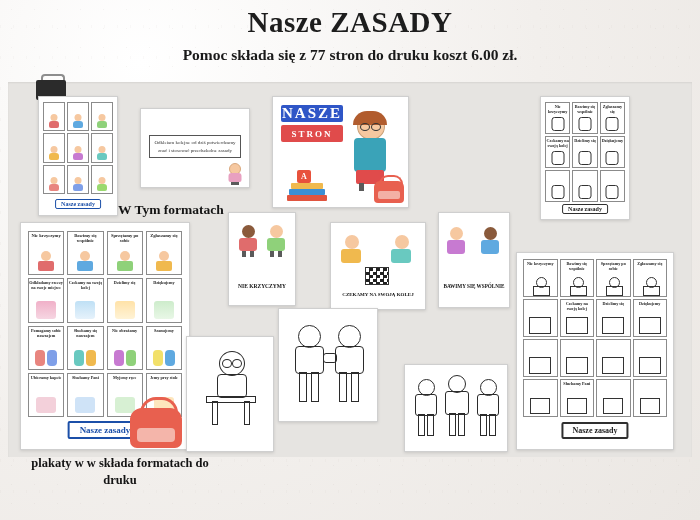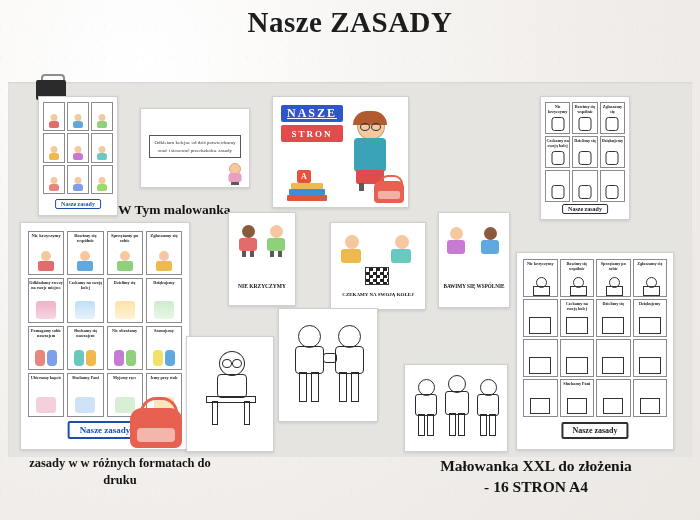--- a/index.html
+++ b/index.html
@@ -66,20 +66,21 @@
   .cell{border:1px solid #8b8b8b;background:#fff;position:relative;overflow:hidden;}
   .cell .ctitle{position:absolute;top:1px;left:0;right:0;text-align:center;font-size:4.2px;font-weight:bold;color:#222;}
 </style>
 </head>
 <body>
 
 <div class="page">
   <div class="speckles"></div>
 
   <div class="title">Nasze ZASADY</div>
+  <div class="subtitle">Pomoc składa się z 77 stron do druku koszt 6.00 zł.</div>
 
   <div class="board"></div>
   <div class="clip">
     <div class="arm"></div>
       <div class="body"></div>
   </div>
 
   <div class="sheet" style="left:38px;top:96px;width:78px;height:118px;">
     <div class="mini-grid" style="left:4px;top:5px;width:70px;height:92px;grid-template-columns:repeat(3,1fr);grid-template-rows:repeat(3,1fr);gap:2px;">
       <div class="cell">
@@ -147,21 +148,21 @@
     </div>
     <div class="kid" style="position:absolute;right:6px;bottom:2px;width:16px;height:22px;">
       <div class="head" style="width:10px;height:10px;background:#f6c8a0;border:1px solid #d9a87e;"></div>
       <div class="body" style="top:10px;width:13px;height:9px;background:#e8a0c0;"></div>
       <div class="legs" style="top:19px;width:8px;height:3px;"></div>
     </div>
   </div>
 
   <div class="sheet" style="left:272px;top:96px;width:135px;height:110px;">
     <div style="position:absolute;left:8px;top:8px;width:62px;height:17px;background:#2f56c7;border-radius:2px;display:flex;align-items:center;justify-content:center;">
-      <span style="color:#fff;font-size:12px;font-weight:bold;letter-spacing:2px;text-decoration:underline;">NASZE</span>
+      <span style="color:#fff;font-size:15px;font-weight:bold;letter-spacing:2px;">NASZE</span>
     </div>
     <div style="position:absolute;left:8px;top:28px;width:62px;height:17px;background:#e04b4b;border-radius:2px;display:flex;align-items:center;justify-content:center;">
       <span style="color:#fff;font-size:9px;font-weight:bold;letter-spacing:2px;">STRON</span>
     </div>
 
     <div style="position:absolute;right:14px;top:16px;width:46px;height:78px;">
       <div style="position:absolute;left:9px;top:0;width:26px;height:25px;background:#f6c8a0;border:1px solid #caa178;border-radius:50%;"></div>
       <div style="position:absolute;left:5px;top:-2px;width:34px;height:14px;background:#b15c2e;border-radius:16px 16px 0 0;"></div>
       <div style="position:absolute;left:12px;top:10px;width:8px;height:6px;border:1.3px solid #333;border-radius:50%;"></div>
       <div style="position:absolute;left:23px;top:10px;width:8px;height:6px;border:1.3px solid #333;border-radius:50%;"></div>
@@ -218,21 +219,21 @@
       <div class="cell">
           <div style="position:absolute;left:50%;transform:translateX(-50%);bottom:2px;width:11px;height:12px;border:1px solid #333;border-radius:3px;background:#fff;"></div>
         </div>
       <div class="cell">
           <div style="position:absolute;left:50%;transform:translateX(-50%);bottom:2px;width:11px;height:12px;border:1px solid #333;border-radius:3px;background:#fff;"></div>
         </div>
     </div>
     <div class="cap" style="bottom:5px;">Nasze zasady</div>
   </div>
 
-  <div class="labelText" style="left:118px;top:202px;font-size:13.5px;">W Tym  malowanka</div>
+  <div class="labelText" style="left:118px;top:202px;font-size:13.5px;">W Tym  formatach</div>
 
   <div class="sheet" style="left:20px;top:222px;width:168px;height:226px;">
     <div class="mini-grid" style="left:7px;top:8px;width:154px;height:186px;grid-template-columns:repeat(4,1fr);grid-template-rows:repeat(4,1fr);gap:3px;">
       <div class="cell">
           <div class="ctitle" style="font-size:4.6px;">Nie krzyczymy</div>
           <div style="position:absolute;left:50%;transform:translateX(-50%);bottom:3px;width:18px;height:20px;">
             <div style="position:absolute;left:4px;top:0;width:10px;height:10px;border-radius:50%;background:#f6c8a0;"></div>
             <div style="position:absolute;left:1px;top:10px;width:16px;height:10px;background:#e06c6c;border-radius:2px;"></div>
           </div>
         </div>
@@ -490,17 +491,15 @@
       <div style="position:absolute;left:15px;top:38px;width:5px;height:21px;border:1.3px solid #2b2b2b;"></div>
     </div>
     <div style="position:absolute;right:8px;top:14px;width:24px;height:58px;">
       <div style="position:absolute;left:5px;top:0;width:15px;height:15px;border:1.4px solid #2b2b2b;border-radius:50%;"></div>
       <div style="position:absolute;left:2px;top:15px;width:20px;height:20px;border:1.4px solid #2b2b2b;border-radius:3px;"></div>
       <div style="position:absolute;left:5px;top:35px;width:5px;height:20px;border:1.3px solid #2b2b2b;"></div>
       <div style="position:absolute;left:14px;top:35px;width:5px;height:20px;border:1.3px solid #2b2b2b;"></div>
     </div>
   </div>
 
-  <div class="note" style="left:0px;top:455px;width:240px;font-size:12.5px;white-space:pre-line;">zasady w w różnych formatach do
+  <div class="note" style="left:0px;top:455px;width:240px;font-size:12.5px;white-space:pre-line;">plakaty w w składa formatach do
 druku</div>
-  <div class="note" style="left:386px;top:456px;width:300px;font-size:15.5px;white-space:pre-line;">Małowanka XXL do złożenia
-- 16 STRON A4</div>
 </div>
 
 </body></html>

